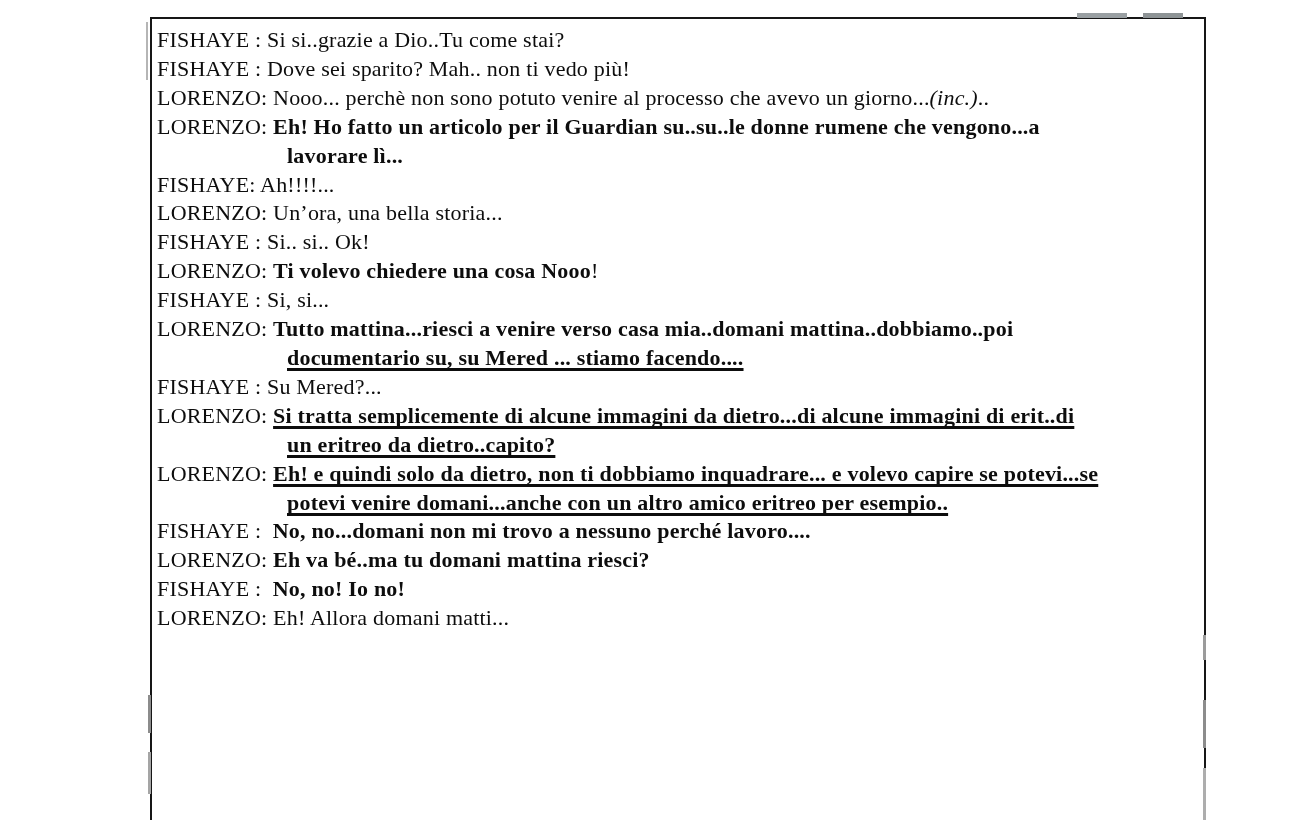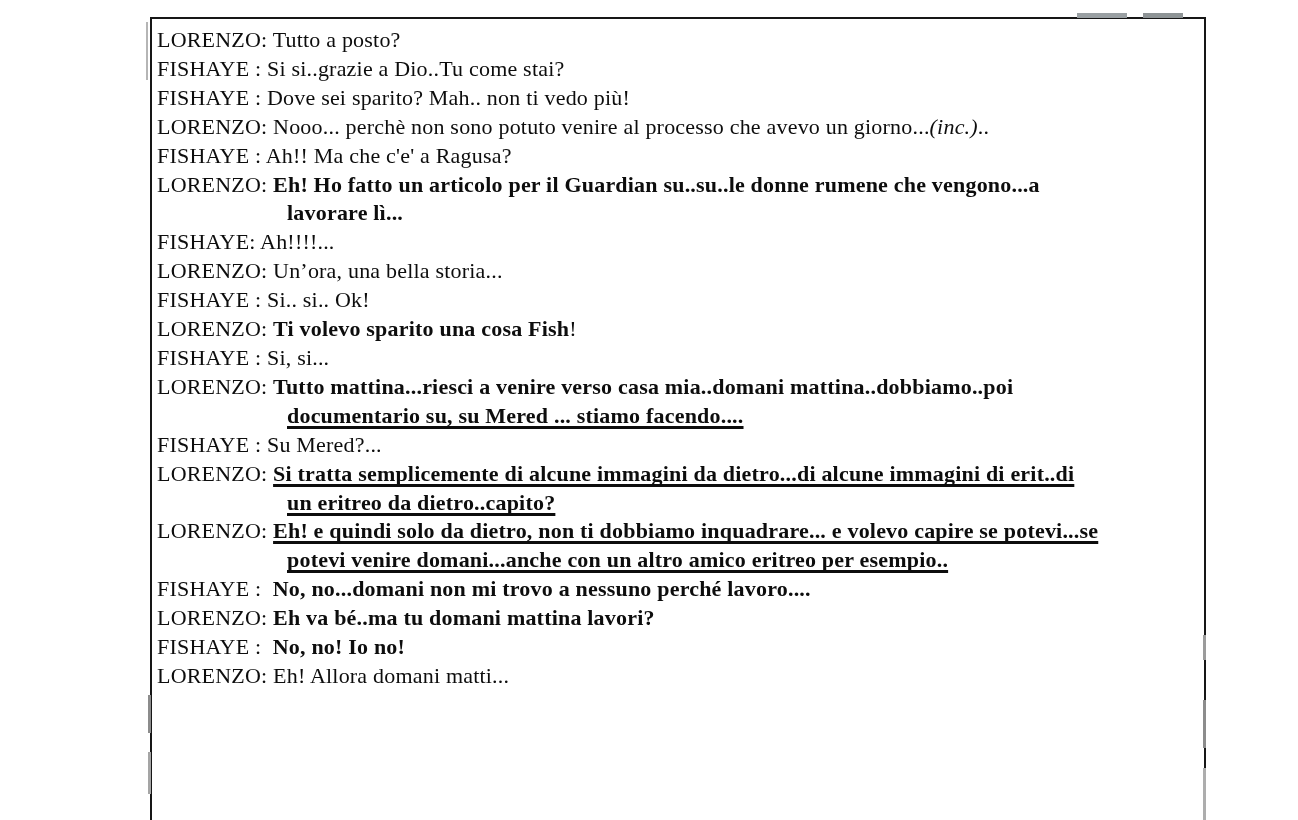--- a/index.html
+++ b/index.html
@@ -62,41 +62,39 @@
   .right-gray-3 { left: 1203px; top: 768px; width: 3px; height: 52px; background: #adadad; }
   .left-gray-1 { left: 146px; top: 22px; width: 2px; height: 58px; background: #b5b5b5; }
   .left-gray-2 { left: 148px; top: 695px; width: 3px; height: 38px; background: #8c8c8c; }
   .left-gray-3 { left: 148px; top: 752px; width: 3px; height: 42px; background: #a5a5a5; }
 </style>
 </head>
 <body>
 
 <div class="doc-box">
   <div class="doc-content">
-      <div class="line"><span class="seg-n">LORENZO: Tutto a posto?</span></div>
       <div class="line"><span class="seg-n">FISHAYE : Si si..grazie a Dio..Tu come stai?</span></div>
       <div class="line"><span class="seg-n">FISHAYE : Dove sei sparito? Mah.. non ti vedo più!</span></div>
       <div class="line"><span class="seg-n">LORENZO: Nooo... perchè non sono potuto venire al processo che avevo un giorno...</span><span class="seg-i">(inc.)</span><span class="seg-n">..</span></div>
-      <div class="line"><span class="seg-n">FISHAYE : Ah!! Ma che c'e' a Ragusa?</span></div>
       <div class="line"><span class="seg-n">LORENZO: </span><span class="seg-b">Eh! Ho fatto un articolo per il Guardian su..su..le donne rumene che vengono...a</span></div>
       <div class="line hang"><span class="seg-b">lavorare lì...</span></div>
       <div class="line"><span class="seg-n">FISHAYE: Ah!!!!...</span></div>
       <div class="line"><span class="seg-n">LORENZO: Un’ora, una bella storia...</span></div>
       <div class="line"><span class="seg-n">FISHAYE : Si.. si.. Ok!</span></div>
-      <div class="line"><span class="seg-n">LORENZO: </span><span class="seg-b">Ti volevo sparito una cosa Fish</span><span class="seg-n">!</span></div>
+      <div class="line"><span class="seg-n">LORENZO: </span><span class="seg-b">Ti volevo chiedere una cosa Nooo</span><span class="seg-n">!</span></div>
       <div class="line"><span class="seg-n">FISHAYE : Si, si...</span></div>
       <div class="line"><span class="seg-n">LORENZO: </span><span class="seg-b">Tutto mattina...riesci a venire verso casa mia..domani mattina..dobbiamo..poi</span></div>
       <div class="line hang"><span class="seg-bu">documentario su, su Mered ... stiamo facendo....</span></div>
       <div class="line"><span class="seg-n">FISHAYE : Su Mered?...</span></div>
       <div class="line"><span class="seg-n">LORENZO: </span><span class="seg-bu">Si tratta semplicemente di alcune immagini da dietro...di alcune immagini di erit..di</span></div>
       <div class="line hang"><span class="seg-bu">un eritreo da dietro..capito?</span></div>
       <div class="line"><span class="seg-n">LORENZO: </span><span class="seg-bu">Eh! e quindi solo da dietro, non ti dobbiamo inquadrare... e volevo capire se potevi...se</span></div>
       <div class="line hang"><span class="seg-bu">potevi venire domani...anche con un altro amico eritreo per esempio..</span></div>
       <div class="line"><span class="seg-n">FISHAYE :  </span><span class="seg-b">No, no...domani non mi trovo a nessuno perché lavoro....</span></div>
-      <div class="line"><span class="seg-n">LORENZO: </span><span class="seg-b">Eh va bé..ma tu domani mattina lavori?</span></div>
+      <div class="line"><span class="seg-n">LORENZO: </span><span class="seg-b">Eh va bé..ma tu domani mattina riesci?</span></div>
       <div class="line"><span class="seg-n">FISHAYE :  </span><span class="seg-b">No, no! Io no!</span></div>
       <div class="line"><span class="seg-n">LORENZO: Eh! Allora domani matti...</span></div>
     </div>
 </div>
 
 <div class="artifact smudge-a"></div>
 <div class="artifact smudge-b"></div>
 <div class="artifact right-gray-1"></div>
 <div class="artifact right-gray-2"></div>
 <div class="artifact right-gray-3"></div>

